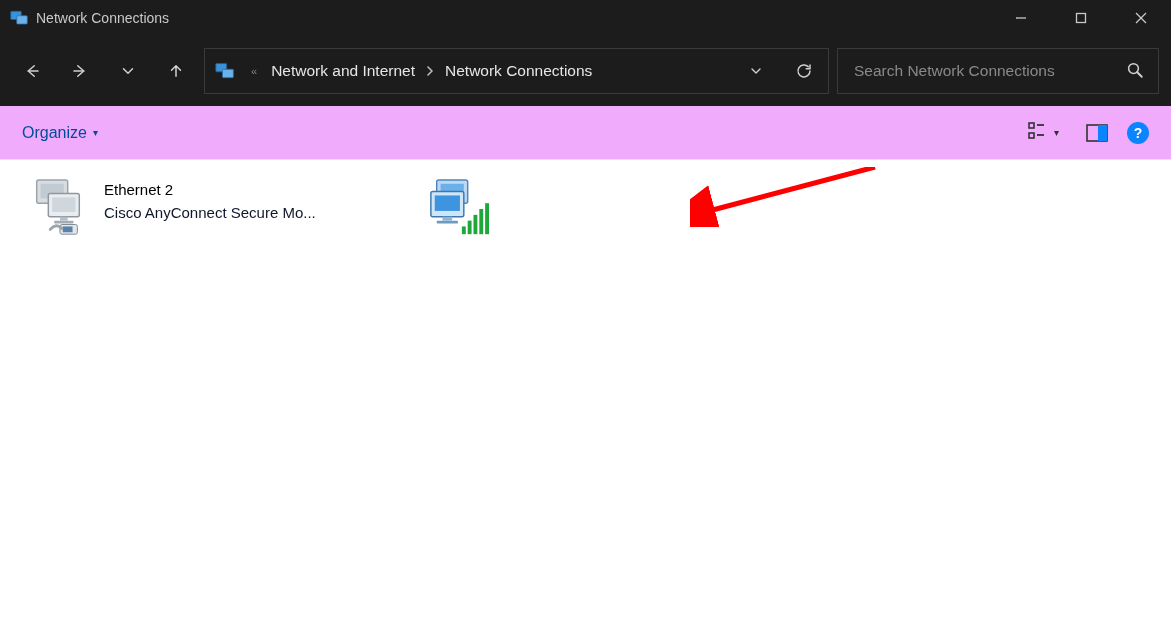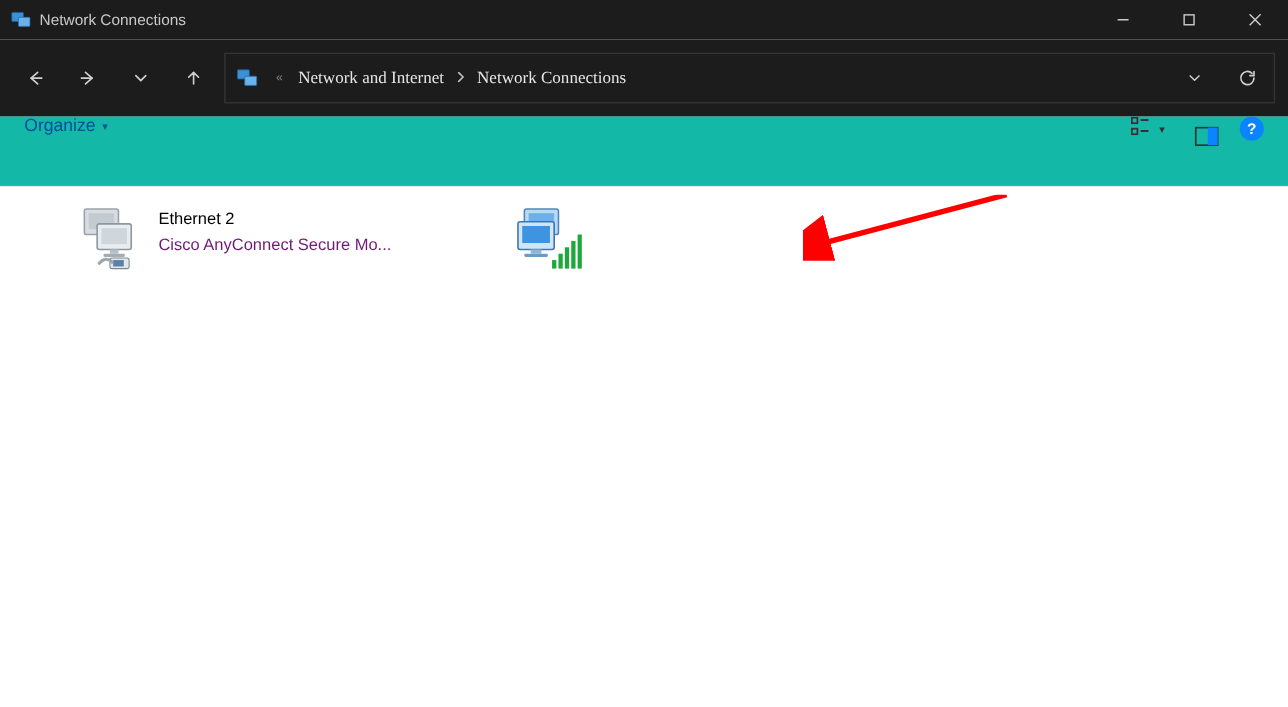--- a/index.html
+++ b/index.html
@@ -44,45 +44,45 @@
     border: 1px solid #3a3a3a;
     display: flex;
     align-items: center;
     color: #e6e6e6;
     padding-left: 8px;
     gap: 4px;
     font-size: 15.5px;
   }
   .addressbar .addr-icon { width:24px; display:flex; align-items:center; justify-content:center; margin-right:6px;}
   .addr-chevron { color:#888; font-size:11px; margin:0 4px;}
-  .addr-seg { padding: 0 6px; font-family: Liberation Serif, serif; }
+  .addr-seg { padding: 0 6px; }
   .addr-right { margin-left:auto; display:flex; align-items:center; }
   .addr-caret, .addr-refresh { width:48px; height:44px; display:flex; align-items:center; justify-content:center; color:#d0d0d0;}
   .addr-caret { border-left: 0px solid #3a3a3a;}
   .searchbox {
     width: 322px;
     height: 46px;
     border: 1px solid #3a3a3a;
     display:flex; align-items:center;
     padding: 0 8px 0 14px;
   }
   .searchbox input {
     flex:1 1 auto; background:transparent; border:none; outline:none;
     color:#e6e6e6; font-size:15.5px;
   }
   .searchbox input::placeholder { color:#8a8a8a; }
   .search-icon { color:#d0d0d0; padding:0 6px;}
 
   
   .toolbar {
-    height: 64px;
-    background:#14b8a6;
+    height: 54px;
+    background:#f0abfc;
     border-bottom:1px solid #e6e6e6;
     display:flex;
-    align-items:flex-start;
+    align-items:center;
     padding: 0 22px;
     color:#004c9e;
     font-size:16px;
   }
   .organize { display:flex; align-items:center; gap:6px; }
   .organize .caret { font-size:10px; }
   .toolbar .tb-spacer { flex:1; }
   .tb-btn { width:40px; height:36px; display:flex; align-items:center; justify-content:center; color:#333;}
   .view-menu { display:flex; align-items:center; gap:2px; }
   .help-btn {
@@ -93,37 +93,36 @@
 
   
   .content {
     position: relative;
     padding: 14px 22px;
     display: flex;
     gap: 40px;
     align-items: flex-start;
     background:#fff;
     height: calc(100% - 36px - 70px - 54px);
-    margin-left: 40px;
   }
   .conn-item {
     display:flex;
     gap:14px;
     width: 360px;
     padding: 4px;
   }
   .conn-icon {
     width: 64px; height:64px; flex-shrink:0;
     display:flex; align-items:flex-start; justify-content:center;
     position: relative;
   }
   .conn-text { line-height:1.55; font-size:15px; }
   .conn-name { color:#000; }
   .conn-status { color:#6a6a6a; }
-  .conn-device { color:#701a75; white-space: nowrap; overflow:hidden; text-overflow:ellipsis; max-width:260px;text-align:center;}
+  .conn-device { color:#0f172a; white-space: nowrap; overflow:hidden; text-overflow:ellipsis; max-width:260px;text-align:center;}
 
   
   .red-arrow {
     position:absolute;
     left: 690px;
     top: 7px;
     pointer-events:none;
   }
 
 </style>
@@ -204,20 +203,29 @@
       </div>
       <div class="addr-refresh">
         <svg viewBox="0 0 24 24" width="18" height="18" fill="none">
             <path d="M20 12 A8 8 0 1 1 17.6 6.2" stroke="currentColor" stroke-width="2" stroke-linecap="round"></path>
             <path d="M20 4 L20 9 L15 9" stroke="currentColor" stroke-width="2" stroke-linecap="round" stroke-linejoin="round"></path>
           </svg>
       </div>
     </div>
   </div>
 
+  <div class="searchbox">
+    <input type="text" placeholder="Search Network Connections" style="">
+    <span class="search-icon">
+      <svg viewBox="0 0 24 24" width="18" height="18" fill="none">
+          <circle cx="10" cy="10" r="6.5" stroke="currentColor" stroke-width="2"></circle>
+          <line x1="15" y1="15" x2="21" y2="21" stroke="currentColor" stroke-width="2.5" stroke-linecap="round"></line>
+        </svg>
+    </span>
+  </div>
 </div>
 
 <div class="toolbar">
   <div class="organize">
     <span>Organize</span>
     <span class="caret">▾</span>
   </div>
   <div class="tb-spacer"></div>
   <div class="view-menu">
     <span>

